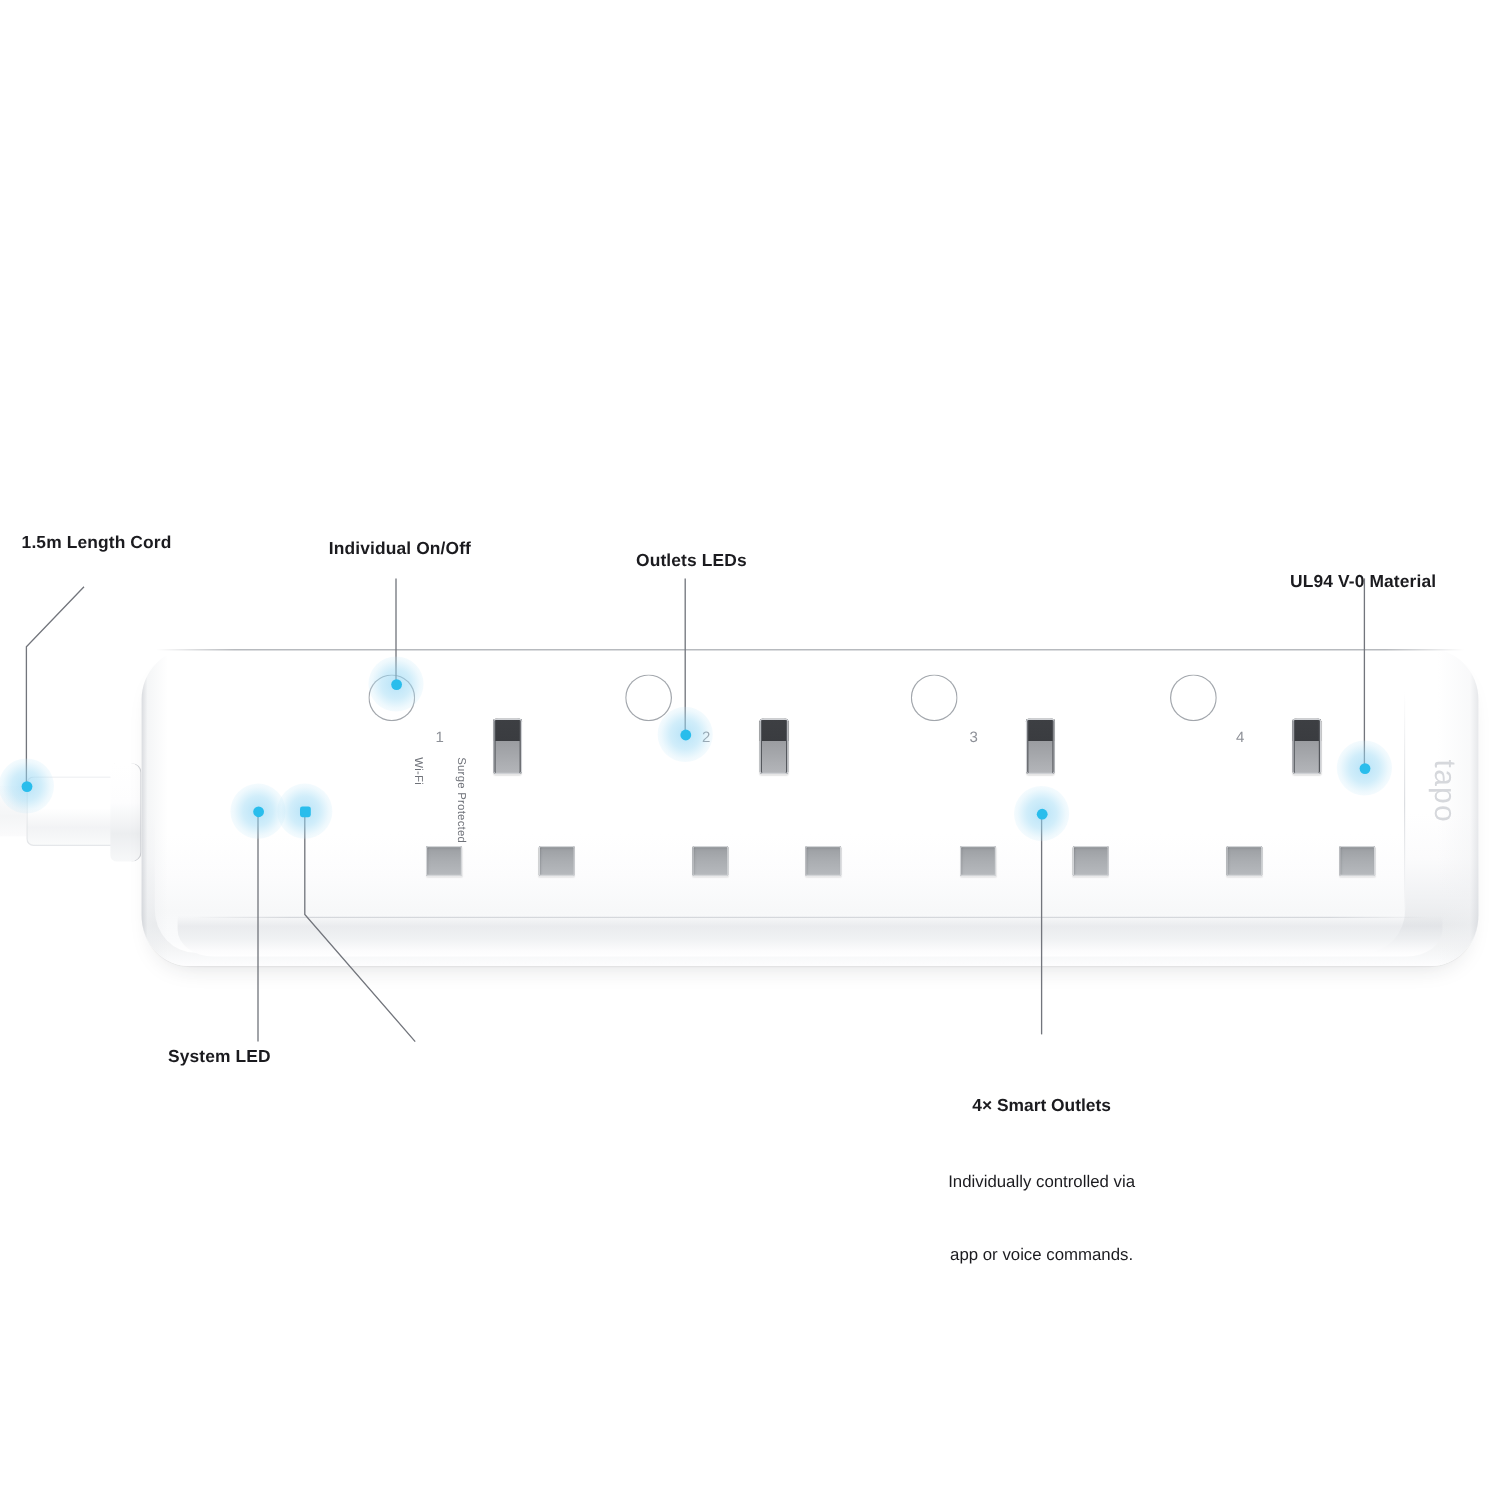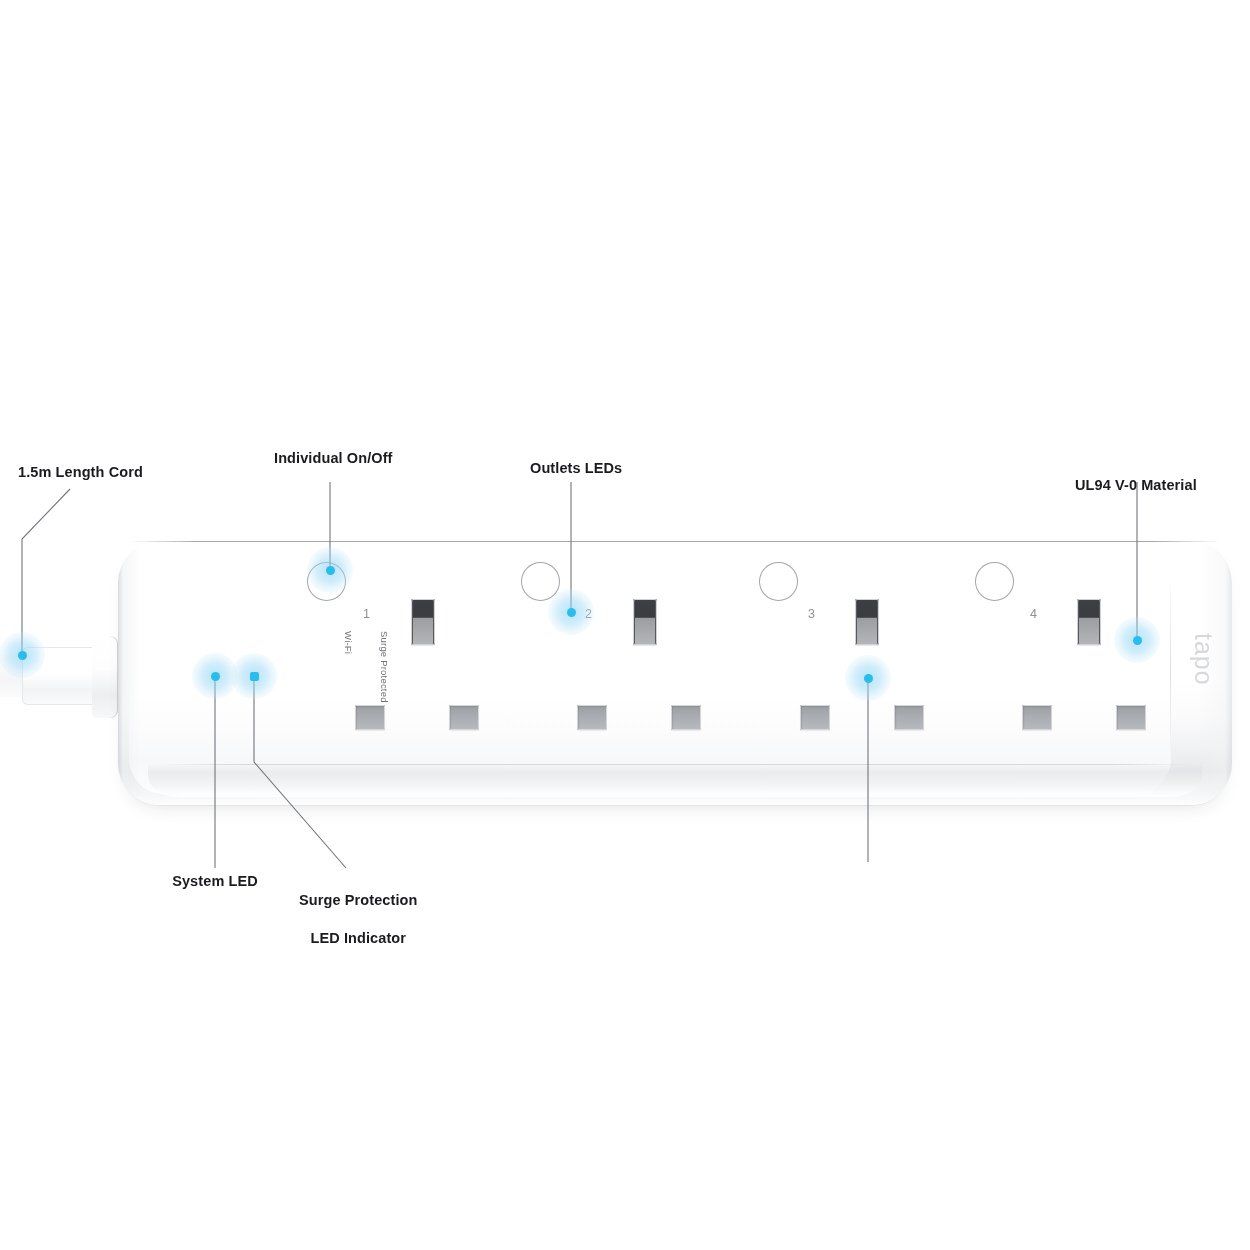--- a/index.html
+++ b/index.html
@@ -16,21 +16,21 @@
   
   .callout{
     position:absolute;
     color:#1b1b1f;
     font-weight:bold;
     font-size:14.5px;
     letter-spacing:.1px;
     line-height:19px;
     white-space:pre;
   }
-  .callout.c-center{text-align:center;}
+  .callout.c-center{}
   .callout.c-left{text-align:left;}
 
   .caption-block{
     position:absolute;
     text-align:center;
     color:#1b1b1f;
     font-size:14px;
     line-height:20.5px;
     white-space:pre;
   }
@@ -293,29 +293,30 @@
   </svg>
 
   <div class="hotspot" style="left:22px;top:655px;"></div>
   <div class="hotspot" style="left:330px;top:570px;"></div>
   <div class="hotspot" style="left:571px;top:612px;"></div>
   <div class="hotspot" style="left:1137px;top:640px;"></div>
   <div class="hotspot" style="left:215px;top:676px;"></div>
   <div class="hotspot sq" style="left:254px;top:676px;"></div>
   <div class="hotspot" style="left:868px;top:678px;"></div>
 
-  <div class="callout c-left" style="left:18px;top:463px;">1.5m Length Cord</div>
+  <div class="callout c-left" style="left:18px;top:444px;">1.5m Length Cord</div>
 
   <div class="callout c-left" style="left:274px;top:449px;">Individual On/Off</div>
 
   <div class="callout c-left" style="left:530px;top:459px;">Outlets LEDs</div>
 
   <div class="callout c-left" style="left:1075px;top:459px;margin-top:17px;">UL94 V-0 Material</div>
 
   <div class="callout c-center" style="left:140px;top:872px;width:150px;">System LED</div>
 
-  <div class="callout c-center" style="left:272px;top:872px;width:156px;">
-    <span>Surge Protection</span><br>
-    <span>LED Indicator</span>
+
+  <div class="caption-block" style="left:748px;top:871px;width:240px;">
+    <span class="cap-head">4× Smart Outlets</span>
+    <span class="cap-sub">Individually controlled via</span>
+    <span class="cap-sub">app or voice commands.</span>
   </div>
 
-
 </div>
 
 </body></html>

